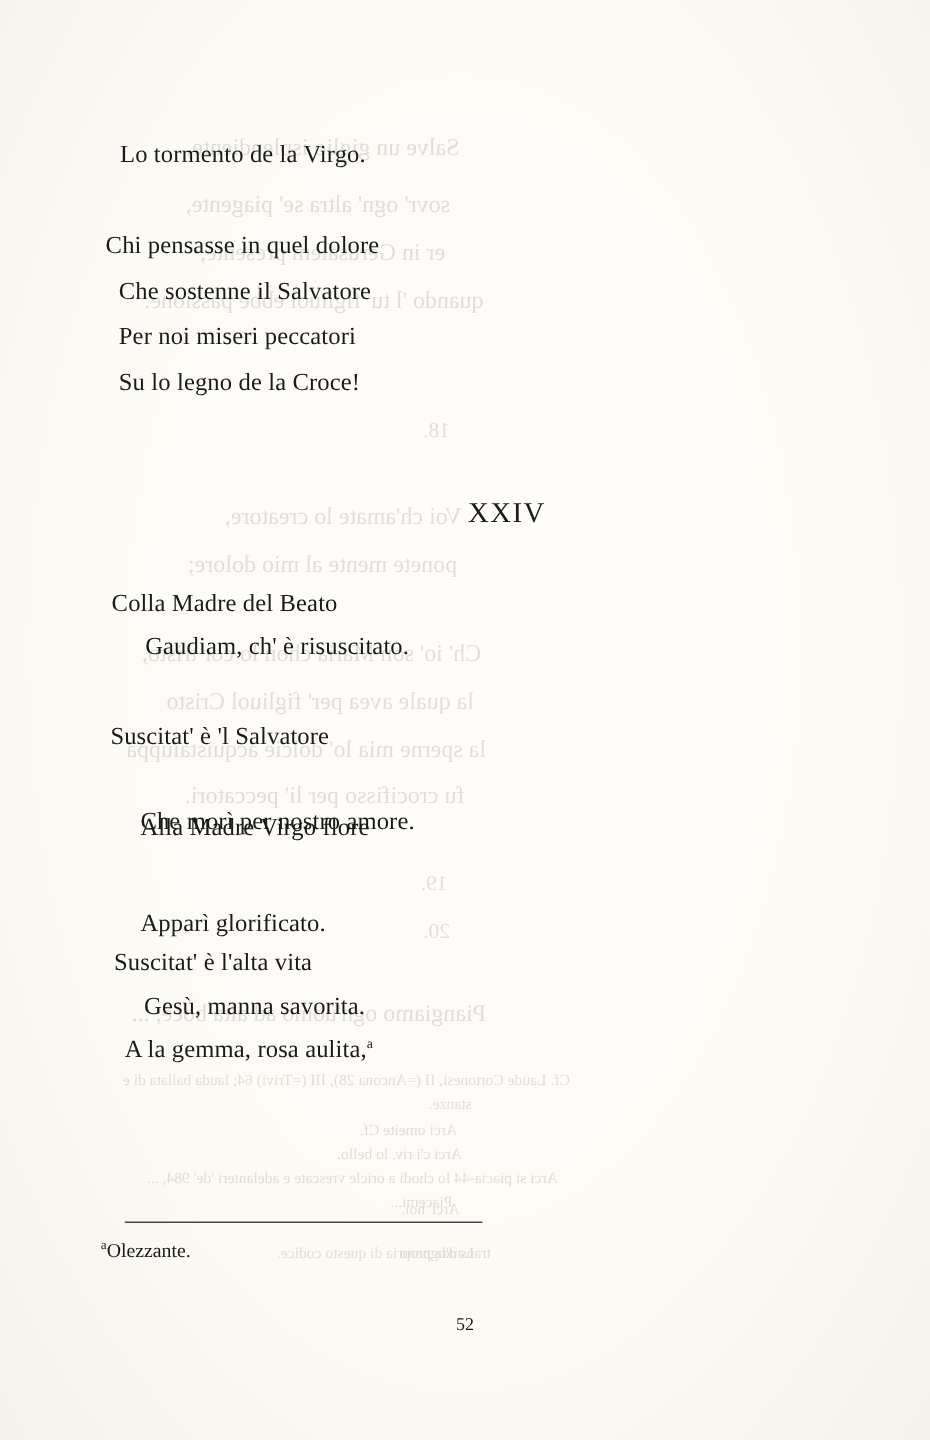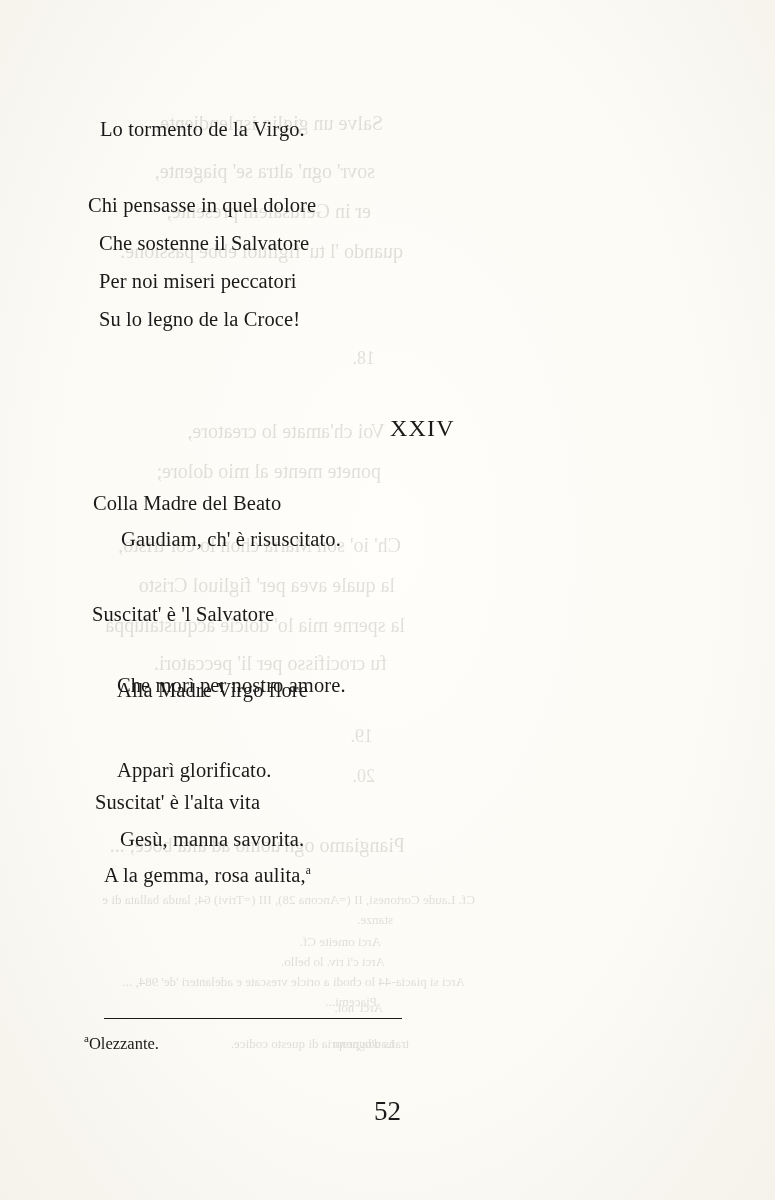--- a/index.html
+++ b/index.html
@@ -76,21 +76,21 @@
     font-size: 11px;
     vertical-align: super;
   }
 
   .folio {
     position: absolute;
     top: 1096px;
     left: 0;
     width: 775px;
     text-align: center;
-    font-size: 27px;
+    font-size: 15px;
   }
 
   sup.marker {
     font-size: 11.5px;
     vertical-align: super;
   }
 </style>
 </head>
 <body>
 

